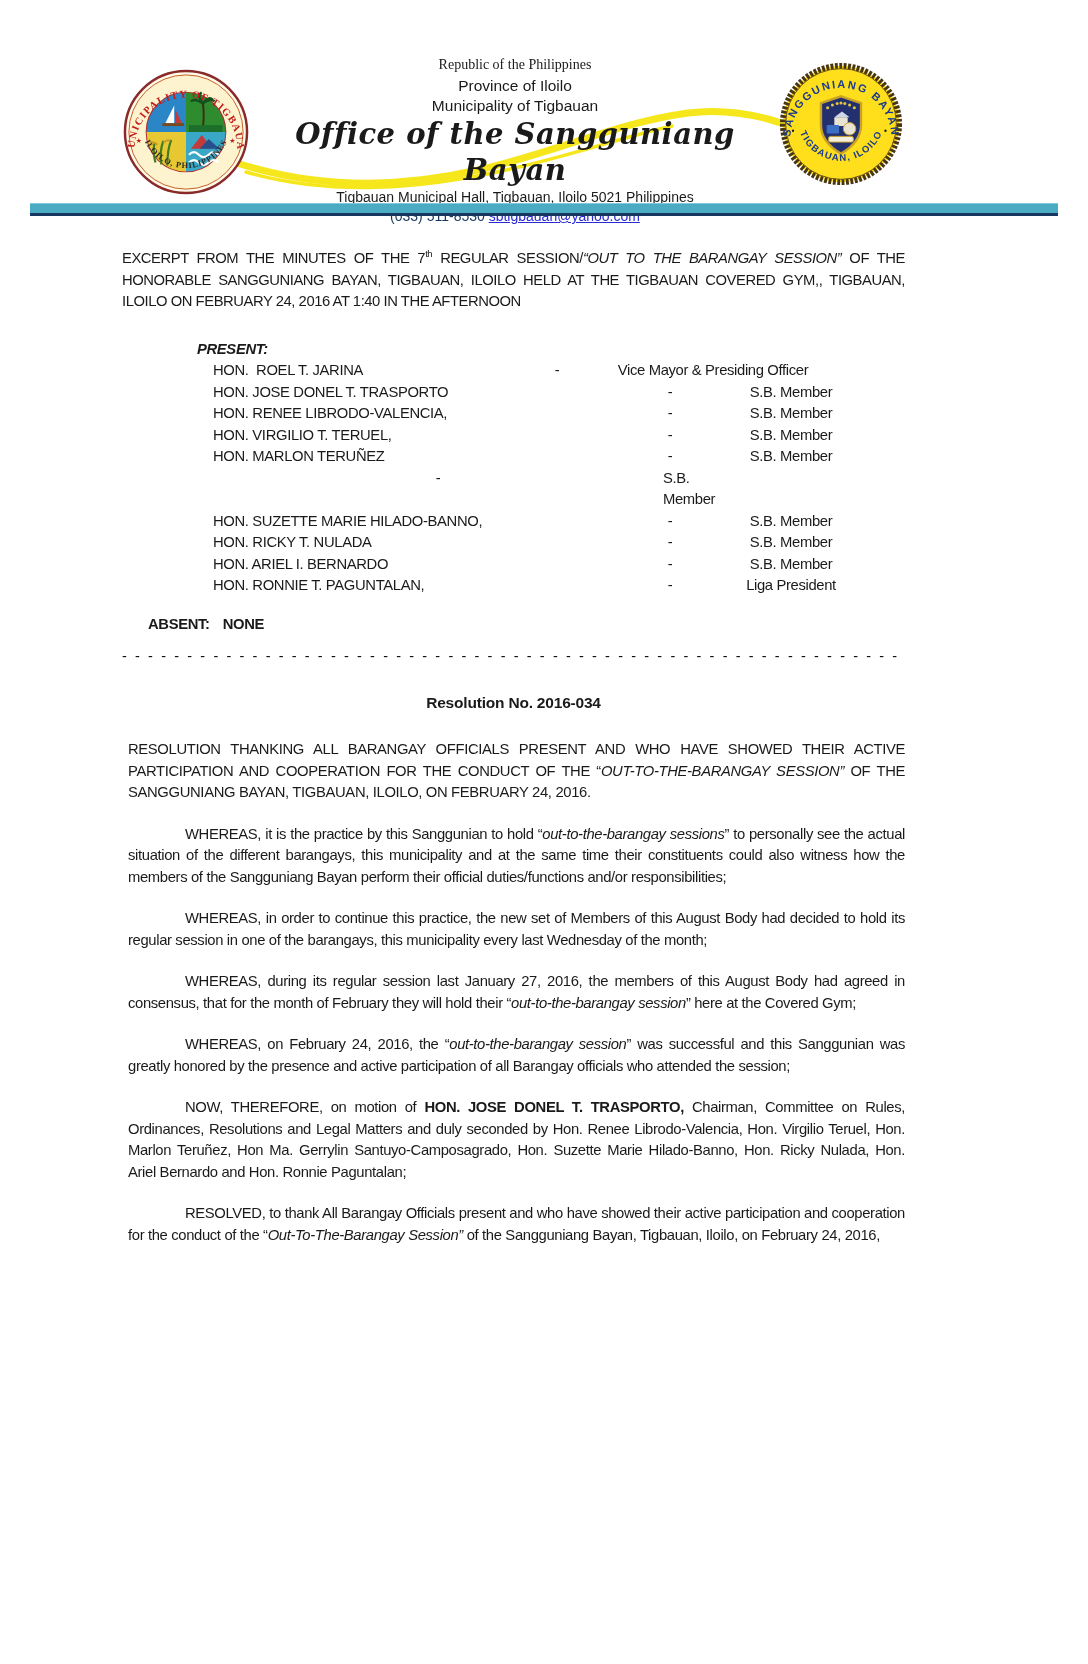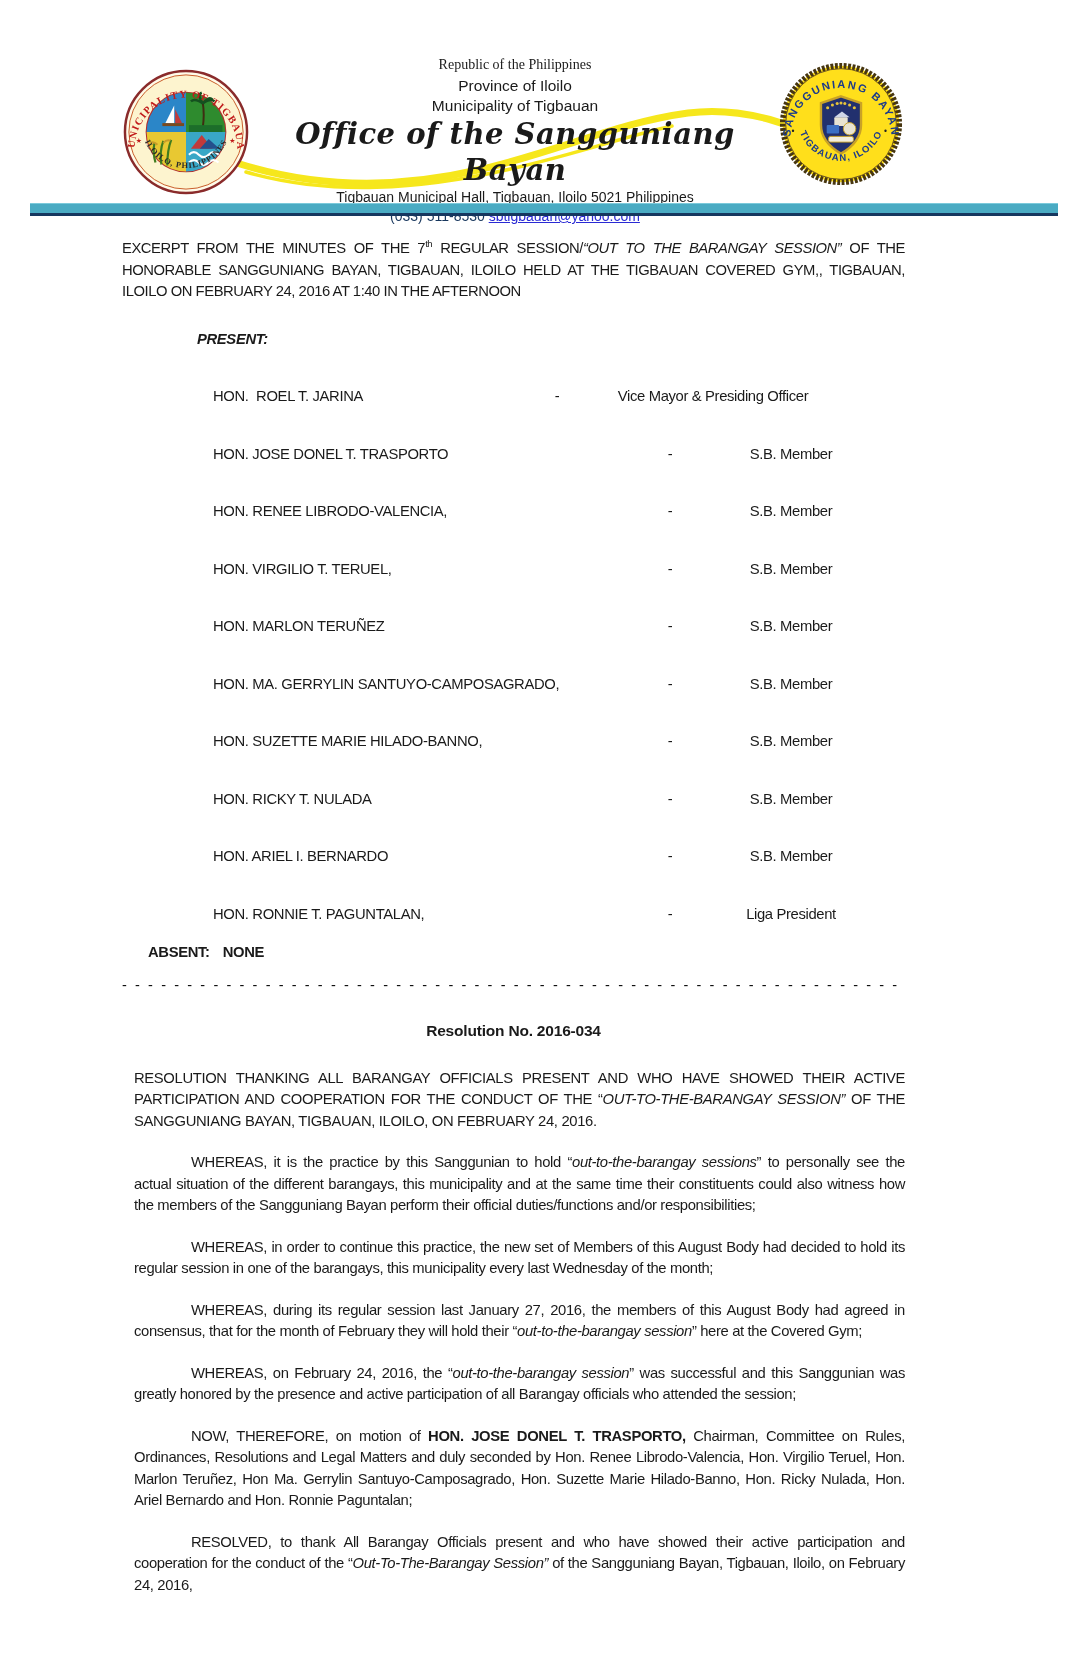--- a/index.html
+++ b/index.html
@@ -27,32 +27,32 @@
   .h-email{text-decoration:underline; cursor:pointer;}
   .seal{position:absolute; z-index:2;}
   .seal-left{left:122px; top:68px;}
   .seal-right{left:779px; top:62px;}
   .teal-bar{
     position:relative; z-index:3; margin:0 30px; height:9px;
     background:#4aabc3; border-top:1px solid #7ccadb; border-bottom:3px solid #16375f;
   }
   
   .doc-body{
-    margin:0 183px 0 122px; padding-top:22px;
+    margin:0 183px 0 122px; padding-top:32px;
     font-size:14.8px; letter-spacing:-0.35px; line-height:21.5px;
   }
-  .para{margin:0 0 20px 12px; text-align:justify;}
+  .para{margin:0 0 20px 6px; text-align:justify;}
   .para.ind{text-indent:57px;}
   .excerpt{margin:0 0 26px 0; text-align:justify; letter-spacing:-0.45px;}
   .it{font-style:italic;}
   .bd{font-weight:bold;}
   sup{font-size:9.5px; vertical-align:super; line-height:0;}
   .present-label{margin-left:75px; font-weight:bold; font-style:italic;}
   .att-list{margin-left:91px;}
-  .att-row{display:grid; grid-template-columns:450px 14px 228px; line-height:21.5px;margin-top:36px;}
+  .att-row{display:grid; grid-template-columns:450px 14px 228px; line-height:21.5px;}
   .att-row.first{grid-template-columns:338px 12px 300px;}
   .att-name{white-space:pre;}
   .att-dash{text-align:center;}
   .att-pos{text-align:center;}
   .absent-line{margin-top:17px; margin-left:26px; font-weight:bold;}
   .absent-line .gap{display:inline-block; width:13px;}
   .dashed-sep{
     margin-top:11px; white-space:nowrap; overflow:hidden;
     word-spacing:3.2px; letter-spacing:0.5px; font-size:14.5px; color:#111;
   }
@@ -184,21 +184,20 @@
           <span class="att-name">HON. VIRGILIO T. TERUEL,</span>
           <span class="att-dash">-</span>
           <span class="att-pos">S.B. Member</span>
         </div>
         <div class="att-row">
           <span class="att-name">HON. MARLON TERUÑEZ</span>
           <span class="att-dash">-</span>
           <span class="att-pos">S.B. Member</span>
         </div>
         <div class="att-row">
-          <span class="att-name">HON. MA. GERRYLIN SANTUYO-CAMPOSAGRADO,</span>
           <span class="att-dash">-</span>
           <span class="att-pos">S.B. Member</span>
         </div>
         <div class="att-row">
           <span class="att-name">HON. SUZETTE MARIE HILADO-BANNO,</span>
           <span class="att-dash">-</span>
           <span class="att-pos">S.B. Member</span>
         </div>
         <div class="att-row">
           <span class="att-name">HON. RICKY T. NULADA</span>

